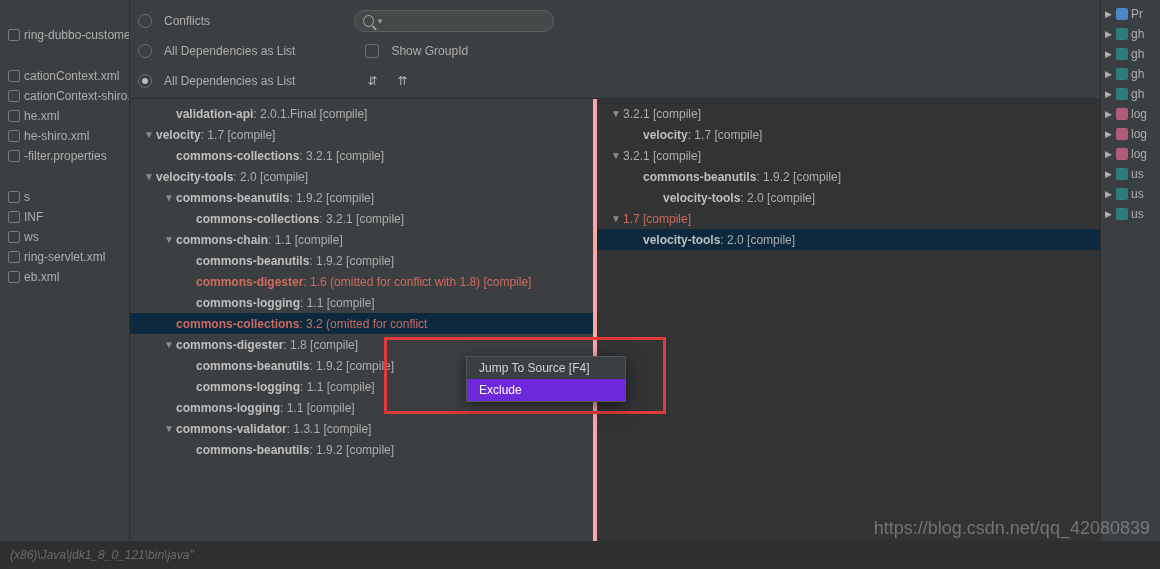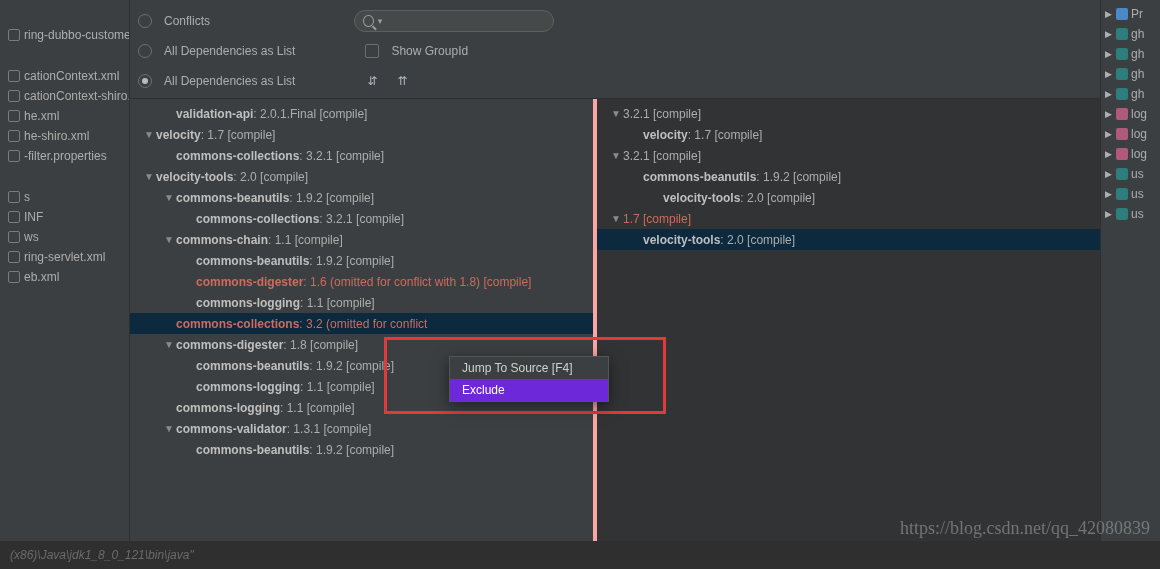--- a/index.html
+++ b/index.html
@@ -43,21 +43,21 @@
   .ic-blue { background:#4a88c7; }
   .ic-teal { background:#2e7d7d; }
   .ic-pink { background:#b05a7a; }
   
   .redbox { position:absolute; border:3px solid #e03a3a; pointer-events:none; }
   
   .ctx { position:absolute; background:#3c3f41; border:1px solid #555; box-shadow:0 4px 14px rgba(0,0,0,0.5); min-width:160px; z-index:50; }
   .ctx-item { padding:4px 12px; color:#d0d0d0; }
   .ctx-item.hl { background:#6d28d9; color:#fff; }
   .status { position:absolute; bottom:0; left:0; right:0; height:28px; background:#2f2f2f; color:#6b6b6b; font-style:italic; font-size:12px; display:flex; align-items:center; padding:0 10px; }
-  .watermark { position:absolute; right:10px; bottom:30px; color:#9e9e9e; font-size:18px; opacity:0.6; font-family: Liberation Serif, serif; pointer-events:none; }
+  .watermark { position:absolute; right:10px; bottom:30px; color:#9e9e9e; font-size:18px; opacity:0.6; font-family: Liberation Sans, sans-serif; pointer-events:none; }
 </style>
 </head>
 <body>
 
 <div class="layout">
 
   <div class="left-col" id="left-col">
       <div class="left-item blank"></div>
       <div class="left-item">
         <span class="file-ico"></span>
@@ -325,19 +325,19 @@
       <div class="r-item">
         <span class="r-arrow">▶</span>
         <span class="r-ico ic-teal"></span>
         <span>us</span>
       </div>
     </div>
 </div>
 
 <div class="redbox" style="left:384px; top:337px; width:282px; height:77px;"></div>
 
-<div class="ctx" style="left:449px; top:356px;">
+<div class="ctx" style="left:466px; top:356px;">
   <div class="ctx-item">Jump To Source [F4]</div>
   <div class="ctx-item hl">Exclude</div>
 </div>
 
 <div class="watermark">https://blog.csdn.net/qq_42080839</div>
 <div class="status">(x86)\Java\jdk1_8_0_121\bin\java"</div>
 
 </body></html>

